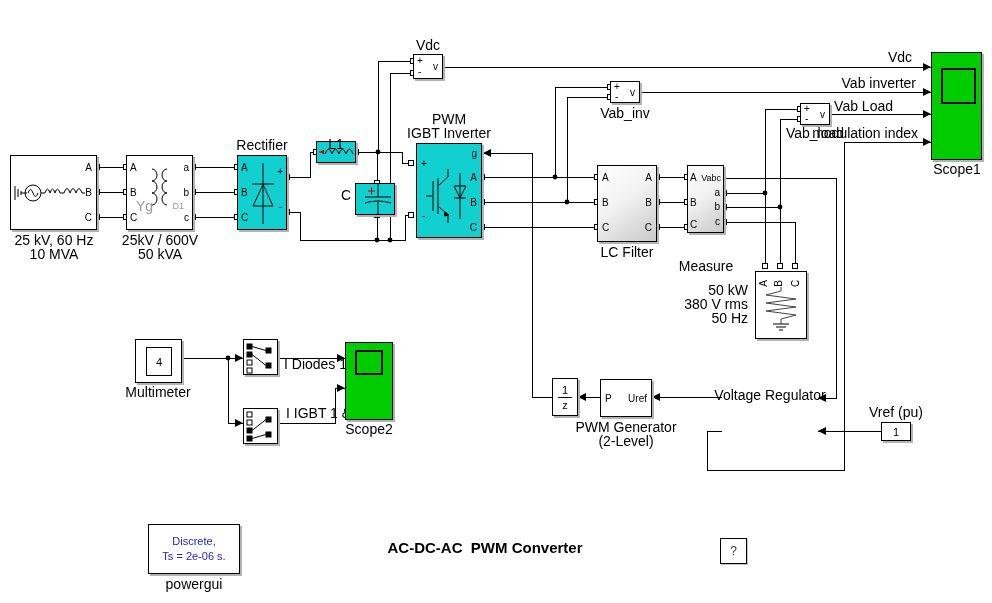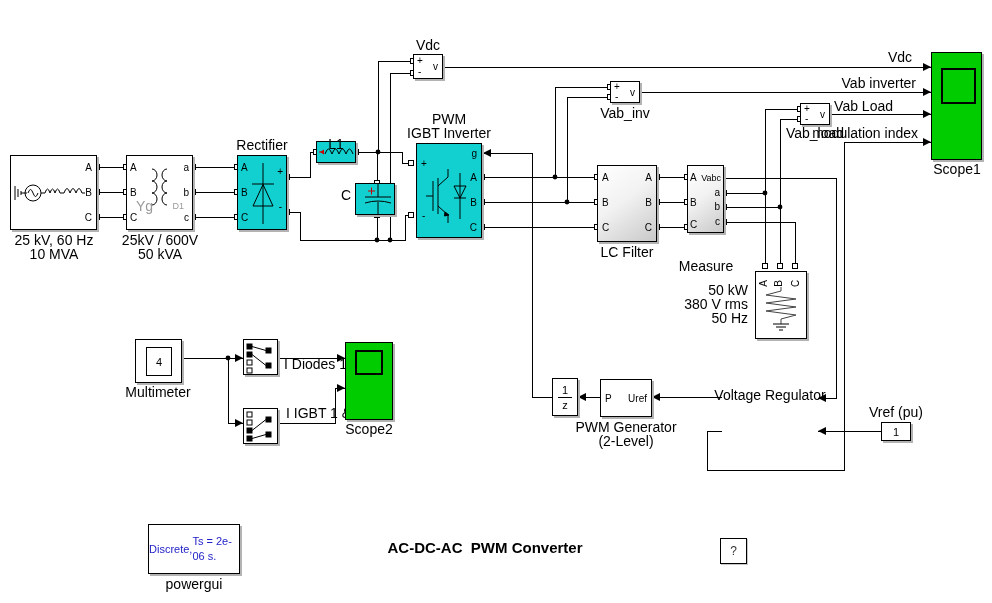--- a/index.html
+++ b/index.html
@@ -13,21 +13,21 @@
   .ctr{transform:translateX(-50%);text-align:center;}
   .plbl{position:absolute;font-size:10px;line-height:11px;white-space:nowrap;}
   .gray{color:#9a9a9a;}
   .iconsvg{position:absolute;left:0;top:0;pointer-events:none;}
   svg.wires{position:absolute;left:0;top:0;}
   svg.wires polyline{fill:none;stroke:#000;stroke-width:1;shape-rendering:crispEdges;}
   .inner-screen{position:absolute;border:2px solid #000;background:inherit;box-sizing:border-box;}
   .frac{display:flex;flex-direction:column;align-items:center;justify-content:center;height:100%;font-size:11px;}
   .fracbar{width:14px;border-top:1px solid #000;margin:1px 0;}
   .title{position:absolute;font-size:15px;font-weight:bold;white-space:pre;}
-  .pg{display:flex;flex-direction:row;align-items:center;justify-content:center;height:100%;
+  .pg{display:flex;flex-direction:column;align-items:center;justify-content:center;height:100%;
       font-size:11px;color:#2323c8;line-height:15px;}
   .rot{position:absolute;font-size:10px;transform:rotate(-90deg);}
 </style>
 </head>
 <body>
 
 <div id="canvas">
 
   <svg class="wires" width="992" height="603">
     <defs>

